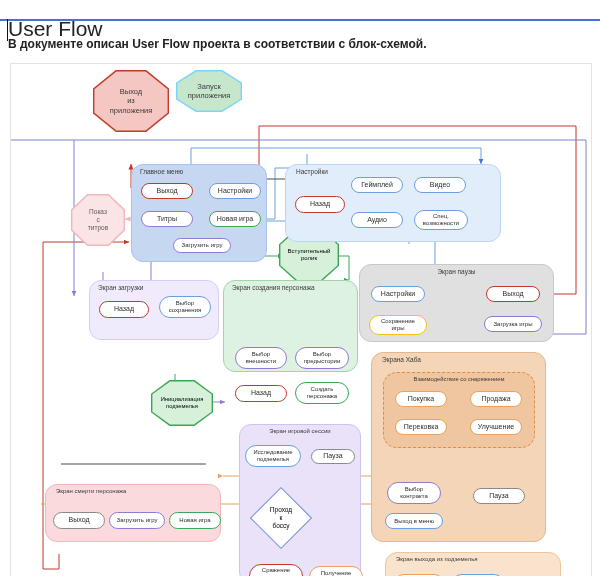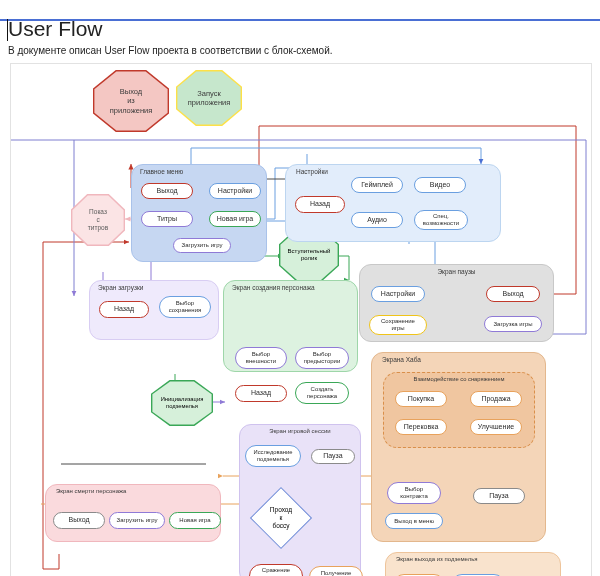--- a/index.html
+++ b/index.html
@@ -1,21 +1,21 @@
 <!DOCTYPE html>
 <html><head>
 <meta charset="utf-8">
 <style>
   html,body{margin:0;padding:0;background:#fff;}
   body{width:600px;height:576px;font-family:"Liberation Sans",sans-serif;overflow:hidden;}
   .page{position:relative;width:600px;height:576px;background:#ffffff;margin-top:19px;}
   .topline{position:absolute;left:0;top:0;width:600px;height:2px;background:#4a6fd4;}
   .doc-title{position:absolute;left:8px;top:-2px;font-size:21px;color:#222;letter-spacing:0px;line-height:24px;}
   .title-caret{position:absolute;left:7px;top:0px;width:1px;height:22px;background:#111;}
-  .doc-sub{position:absolute;left:8px;top:26px;font-size:10px;color:#222;}
+  .doc-sub{position:absolute;left:8px;top:18px;font-size:12px;color:#222;font-weight:bold;}
   .canvas{position:absolute;left:10px;top:44px;width:580px;height:524px;border:1px solid #e2e2e2;background:#fff;overflow:hidden;}
   svg.wires{position:absolute;left:0;top:0;width:580px;height:524px;}
   .node{position:absolute;box-sizing:border-box;display:flex;align-items:center;justify-content:center;text-align:center;font-size:7px;color:#2b2b2b;line-height:1.15;}
   .grp{position:absolute;box-sizing:border-box;border-radius:12px;}
   .grp-label{position:absolute;top:3px;left:0;right:0;text-align:center;font-size:6.5px;color:#3a3a3a;}
   .pill{border-radius:12px;background:#fff;border:1.2px solid #6a86d6;padding:1px 2px;}
   .pill.red{border-color:#c0392b;}
   .pill.green{border-color:#3aa757;}
   .pill.blue{border-color:#6a9fe0;}
   .pill.purple{border-color:#8f7ad6;}
@@ -161,21 +161,21 @@
       </g>
     </svg>
 
     <div class="oct" style="left:82px;top:6px;width:76px;height:62px;background:#c0392b;">
       <div class="inner" style="background:#f4c7c3;"></div>
       <span style="white-space:pre-line;color:#3b3b3b;">Выход
 из
 приложения</span>
     </div>
 
-    <div class="oct" style="left:165px;top:6px;width:66px;height:56px;background:#fde047;text-align:center;">
+    <div class="oct" style="left:165px;top:6px;width:66px;height:42px;background:#7dd3fc;text-align:center;">
       <div class="inner" style="background:#c6e7cc;"></div>
       <span style="white-space:pre-line;color:#3b3b3b;">Запуск
 приложения</span>
     </div>
 
     <div class="oct" style="left:60px;top:130px;width:54px;height:52px;background:#f0b7bd;">
       <div class="inner" style="background:#fbe4e5;"></div>
       <span style="white-space:pre-line;color:#5c5c5c;font-size:6.5px;">Показ
 с
 титров</span>

